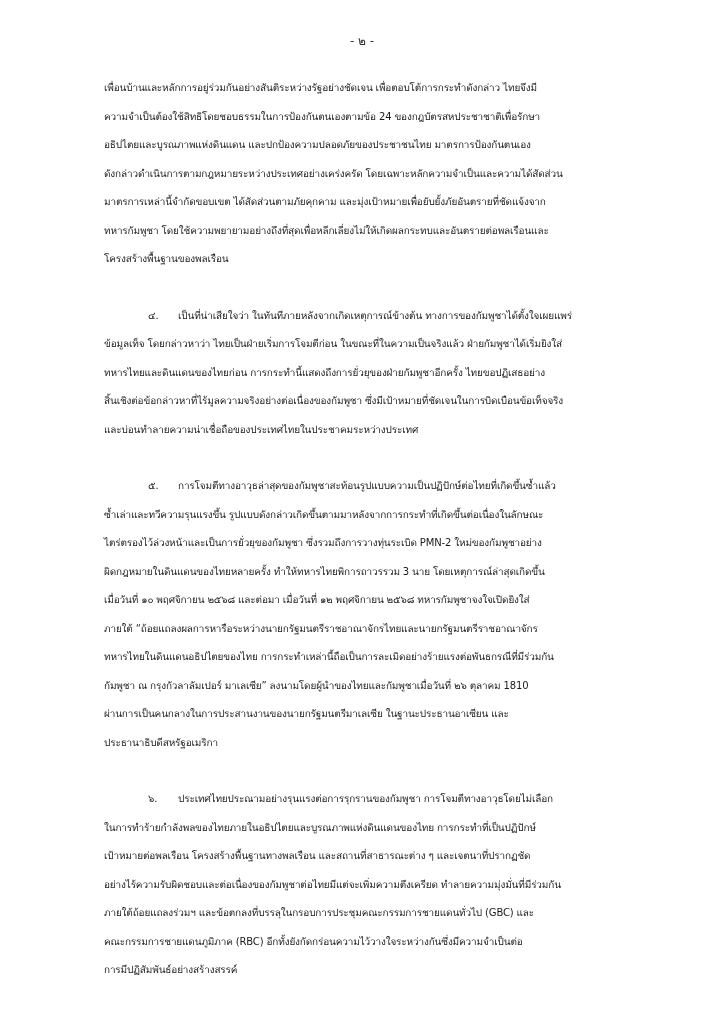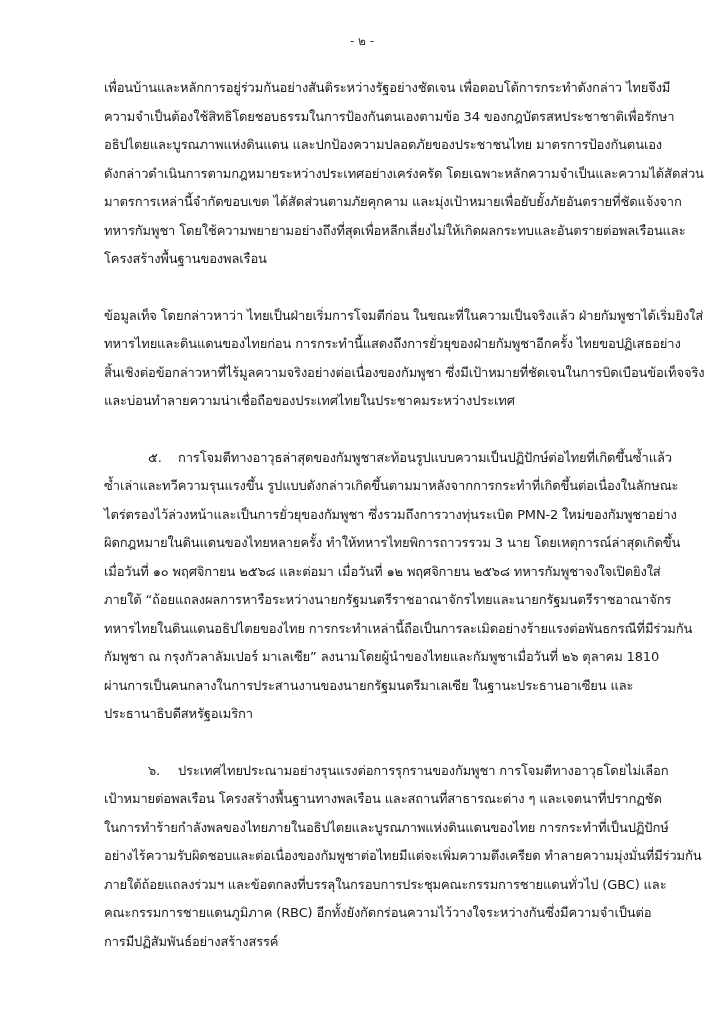--- a/index.html
+++ b/index.html
@@ -25,21 +25,21 @@
       left: 104px;
       top: 74px;
       width: 560px;
     }
     .para {
       margin: 0;
     }
     .line {
       display: block;
       white-space: nowrap;
-      font-size: 13px;
+      font-size: 10px;
       line-height: 28.5px;
       height: 28.5px;
       letter-spacing: -0.15px;
     }
     .line.first {
       padding-left: 44px;
     }
     .num {
       display: inline-block;
       width: 30px;
@@ -48,31 +48,32 @@
   </style>
 </head>
 <body>
 
 <div class="page-number">- ๒ -</div>
 
 <div class="content">
 
   <div class="para">
     <span class="line">เพื่อนบ้านและหลักการอยู่ร่วมกันอย่างสันติระหว่างรัฐอย่างชัดเจน เพื่อตอบโต้การกระทำดังกล่าว ไทยจึงมี</span>
-    <span class="line">ความจำเป็นต้องใช้สิทธิโดยชอบธรรมในการป้องกันตนเองตามข้อ 34 ของกฎบัตรสหประชาชาติเพื่อรักษา</span>
+    <span class="line">ความจำเป็นต้องใช้สิทธิโดยชอบธรรมในการป้องกันตนเองตามข้อ 24 ของกฎบัตรสหประชาชาติเพื่อรักษา</span>
     <span class="line">อธิปไตยและบูรณภาพแห่งดินแดน และปกป้องความปลอดภัยของประชาชนไทย มาตรการป้องกันตนเอง</span>
     <span class="line">ดังกล่าวดำเนินการตามกฎหมายระหว่างประเทศอย่างเคร่งครัด โดยเฉพาะหลักความจำเป็นและความได้สัดส่วน</span>
     <span class="line">มาตรการเหล่านี้จำกัดขอบเขต ได้สัดส่วนตามภัยคุกคาม และมุ่งเป้าหมายเพื่อยับยั้งภัยอันตรายที่ชัดแจ้งจาก</span>
     <span class="line">ทหารกัมพูชา โดยใช้ความพยายามอย่างถึงที่สุดเพื่อหลีกเลี่ยงไม่ให้เกิดผลกระทบและอันตรายต่อพลเรือนและ</span>
     <span class="line">โครงสร้างพื้นฐานของพลเรือน</span>
   </div>
 
   <div class="gap"></div>
 
   <div class="para">
+    <span class="line first"><span class="num">๔.</span><span>เป็นที่น่าเสียใจว่า ในทันทีภายหลังจากเกิดเหตุการณ์ข้างต้น ทางการของกัมพูชาได้ตั้งใจเผยแพร่</span></span>
     <span class="line">ข้อมูลเท็จ โดยกล่าวหาว่า ไทยเป็นฝ่ายเริ่มการโจมตีก่อน ในขณะที่ในความเป็นจริงแล้ว ฝ่ายกัมพูชาได้เริ่มยิงใส่</span>
     <span class="line">ทหารไทยและดินแดนของไทยก่อน การกระทำนี้แสดงถึงการยั่วยุของฝ่ายกัมพูชาอีกครั้ง ไทยขอปฏิเสธอย่าง</span>
     <span class="line">สิ้นเชิงต่อข้อกล่าวหาที่ไร้มูลความจริงอย่างต่อเนื่องของกัมพูชา ซึ่งมีเป้าหมายที่ชัดเจนในการบิดเบือนข้อเท็จจริง</span>
     <span class="line">และบ่อนทำลายความน่าเชื่อถือของประเทศไทยในประชาคมระหว่างประเทศ</span>
   </div>
 
   <div class="gap"></div>
 
   <div class="para">
     <span class="line first"><span class="num">๕.</span><span>การโจมตีทางอาวุธล่าสุดของกัมพูชาสะท้อนรูปแบบความเป็นปฏิปักษ์ต่อไทยที่เกิดขึ้นซ้ำแล้ว</span></span>
@@ -84,21 +85,21 @@
     <span class="line">ทหารไทยในดินแดนอธิปไตยของไทย การกระทำเหล่านี้ถือเป็นการละเมิดอย่างร้ายแรงต่อพันธกรณีที่มีร่วมกัน</span>
     <span class="line">กัมพูชา ณ กรุงกัวลาลัมเปอร์ มาเลเซีย” ลงนามโดยผู้นำของไทยและกัมพูชาเมื่อวันที่ ๒๖ ตุลาคม 1810</span>
     <span class="line">ผ่านการเป็นคนกลางในการประสานงานของนายกรัฐมนตรีมาเลเซีย ในฐานะประธานอาเซียน และ</span>
     <span class="line">ประธานาธิบดีสหรัฐอเมริกา</span>
   </div>
 
   <div class="gap"></div>
 
   <div class="para">
     <span class="line first"><span class="num">๖.</span><span>ประเทศไทยประณามอย่างรุนแรงต่อการรุกรานของกัมพูชา การโจมตีทางอาวุธโดยไม่เลือก</span></span>
+    <span class="line">ในการทำร้ายกำลังพลของไทยภายในอธิปไตยและบูรณภาพแห่งดินแดนของไทย การกระทำที่เป็นปฏิปักษ์</span>
     <span class="line">เป้าหมายต่อพลเรือน โครงสร้างพื้นฐานทางพลเรือน และสถานที่สาธารณะต่าง ๆ และเจตนาที่ปรากฏชัด</span>
-    <span class="line">ในการทำร้ายกำลังพลของไทยภายในอธิปไตยและบูรณภาพแห่งดินแดนของไทย การกระทำที่เป็นปฏิปักษ์</span>
     <span class="line">อย่างไร้ความรับผิดชอบและต่อเนื่องของกัมพูชาต่อไทยมีแต่จะเพิ่มความตึงเครียด ทำลายความมุ่งมั่นที่มีร่วมกัน</span>
     <span class="line">ภายใต้ถ้อยแถลงร่วมฯ และข้อตกลงที่บรรลุในกรอบการประชุมคณะกรรมการชายแดนทั่วไป (GBC) และ</span>
     <span class="line">คณะกรรมการชายแดนภูมิภาค (RBC) อีกทั้งยังกัดกร่อนความไว้วางใจระหว่างกันซึ่งมีความจำเป็นต่อ</span>
     <span class="line">การมีปฏิสัมพันธ์อย่างสร้างสรรค์</span>
   </div>
 
 </div>
 
 </body></html>

